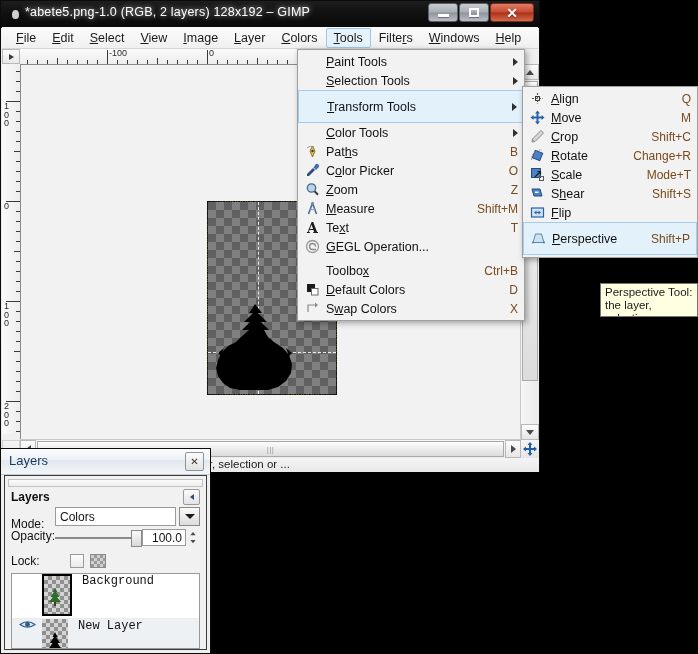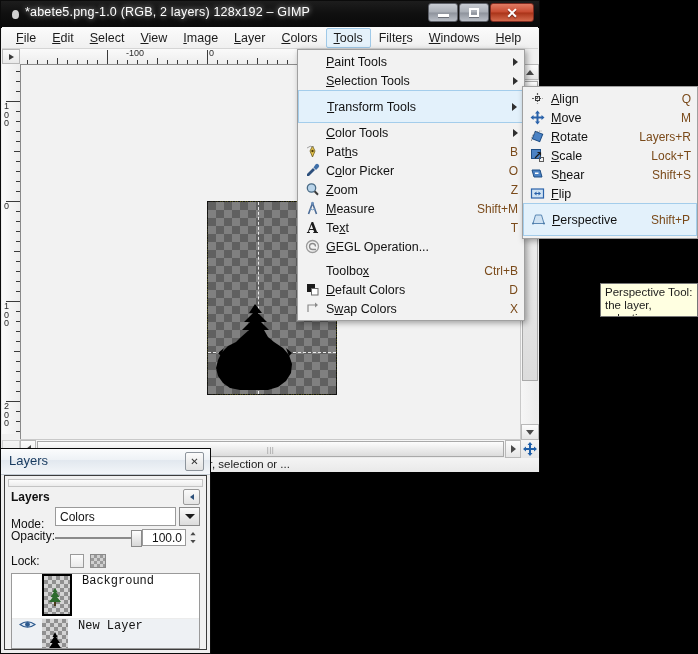--- a/index.html
+++ b/index.html
@@ -361,21 +361,21 @@
     <div id="hruler">
         <div class="htick" style="left: 7px; height: 4px;"></div>
         <div class="htick" style="left: 17px; height: 4px;"></div>
         <div class="htick" style="left: 27px; height: 4px;"></div>
         <div class="htick" style="left: 37px; height: 6px;"></div>
         <div class="htick" style="left: 47px; height: 4px;"></div>
         <div class="htick" style="left: 57px; height: 4px;"></div>
         <div class="htick" style="left: 67px; height: 4px;"></div>
         <div class="htick" style="left: 77px; height: 4px;"></div>
         <div class="htick" style="left: 87px; height: 14px;"></div>
-        <div class="hlabel" style="left: 106px;">-100</div>
+        <div class="hlabel" style="left: 89px;">-100</div>
         <div class="htick" style="left: 97px; height: 4px;"></div>
         <div class="htick" style="left: 107px; height: 4px;"></div>
         <div class="htick" style="left: 117px; height: 4px;"></div>
         <div class="htick" style="left: 127px; height: 4px;"></div>
         <div class="htick" style="left: 137px; height: 6px;"></div>
         <div class="htick" style="left: 147px; height: 4px;"></div>
         <div class="htick" style="left: 157px; height: 4px;"></div>
         <div class="htick" style="left: 167px; height: 4px;"></div>
         <div class="htick" style="left: 177px; height: 4px;"></div>
         <div class="htick" style="left: 187px; height: 14px;"></div>
@@ -646,42 +646,52 @@
   <div class="mi">
     <span class="ic">
       <svg width="15" height="15" viewBox="0 0 15 15">
         <path fill="#2a62aa" d="M7.5 0.5 L10 3.5 H8.5 V6.5 H11.5 V5 L14.5 7.5 L11.5 10 V8.5 H8.5 V11.5 H10 L7.5 14.5 L5 11.5 H6.5 V8.5 H3.5 V10 L0.5 7.5 L3.5 5 V6.5 H6.5 V3.5 H5 Z"></path>
       </svg>
     </span>
     <span class="lbl"><u>M</u>ove</span>
     <span class="acc">M</span>
   </div>
 
+  <div class="mi">
+    <span class="ic">
+      <svg width="15" height="15" viewBox="0 0 15 15">
+        <path fill="#d8d8d8" stroke="#7a7a7a" stroke-width="0.9" d="M11 1.5 L13.5 4 L5 12.5 L2 13 L2.5 10 Z"></path>
+        <path fill="#9a9a9a" d="M2.5 10 L2 13 L5 12.5 Z"></path>
+      </svg>
+    </span>
+    <span class="lbl"><u>C</u>rop</span>
+    <span class="acc">Shift+C</span>
+  </div>
 
   <div class="mi">
     <span class="ic">
       <svg width="15" height="15" viewBox="0 0 15 15">
         <rect x="3.5" y="3.5" width="8" height="8" fill="#4b82c4" stroke="#1f4e85" stroke-width="1" transform="rotate(22 7.5 7.5)"></rect>
         <path fill="none" stroke="#888" stroke-width="1" stroke-dasharray="1.5 1.2" d="M1.5 12 Q1.5 2 12 2"></path>
       </svg>
     </span>
     <span class="lbl"><u>R</u>otate</span>
-    <span class="acc">Layers+R</span>
+    <span class="acc">Change+R</span>
   </div>
 
   <div class="mi">
     <span class="ic">
       <svg width="15" height="15" viewBox="0 0 15 15">
         <rect x="1.5" y="1.5" width="9" height="9" fill="#4b82c4" stroke="#1f4e85" stroke-width="1"></rect>
         <path fill="none" stroke="#1b1b1b" stroke-width="1.2" d="M5 10 L10.5 4.5 M10.5 4.5 H7.5 M10.5 4.5 V7.5"></path>
         <rect x="9.5" y="9.5" width="4" height="4" fill="none" stroke="#5a5a5a" stroke-width="1"></rect>
       </svg>
     </span>
     <span class="lbl"><u>S</u>cale</span>
-    <span class="acc">Lock+T</span>
+    <span class="acc">Mode+T</span>
   </div>
 
   <div class="mi">
     <span class="ic">
       <svg width="15" height="15" viewBox="0 0 15 15">
         <path fill="#4b82c4" stroke="#1f4e85" stroke-width="1" d="M2 3 H10 L12 10 H4 Z"></path>
         <path fill="#fff" d="M5 5.5 H8.5 V7 H5 Z"></path>
       </svg>
     </span>
     <span class="lbl">S<u>h</u>ear</span>

